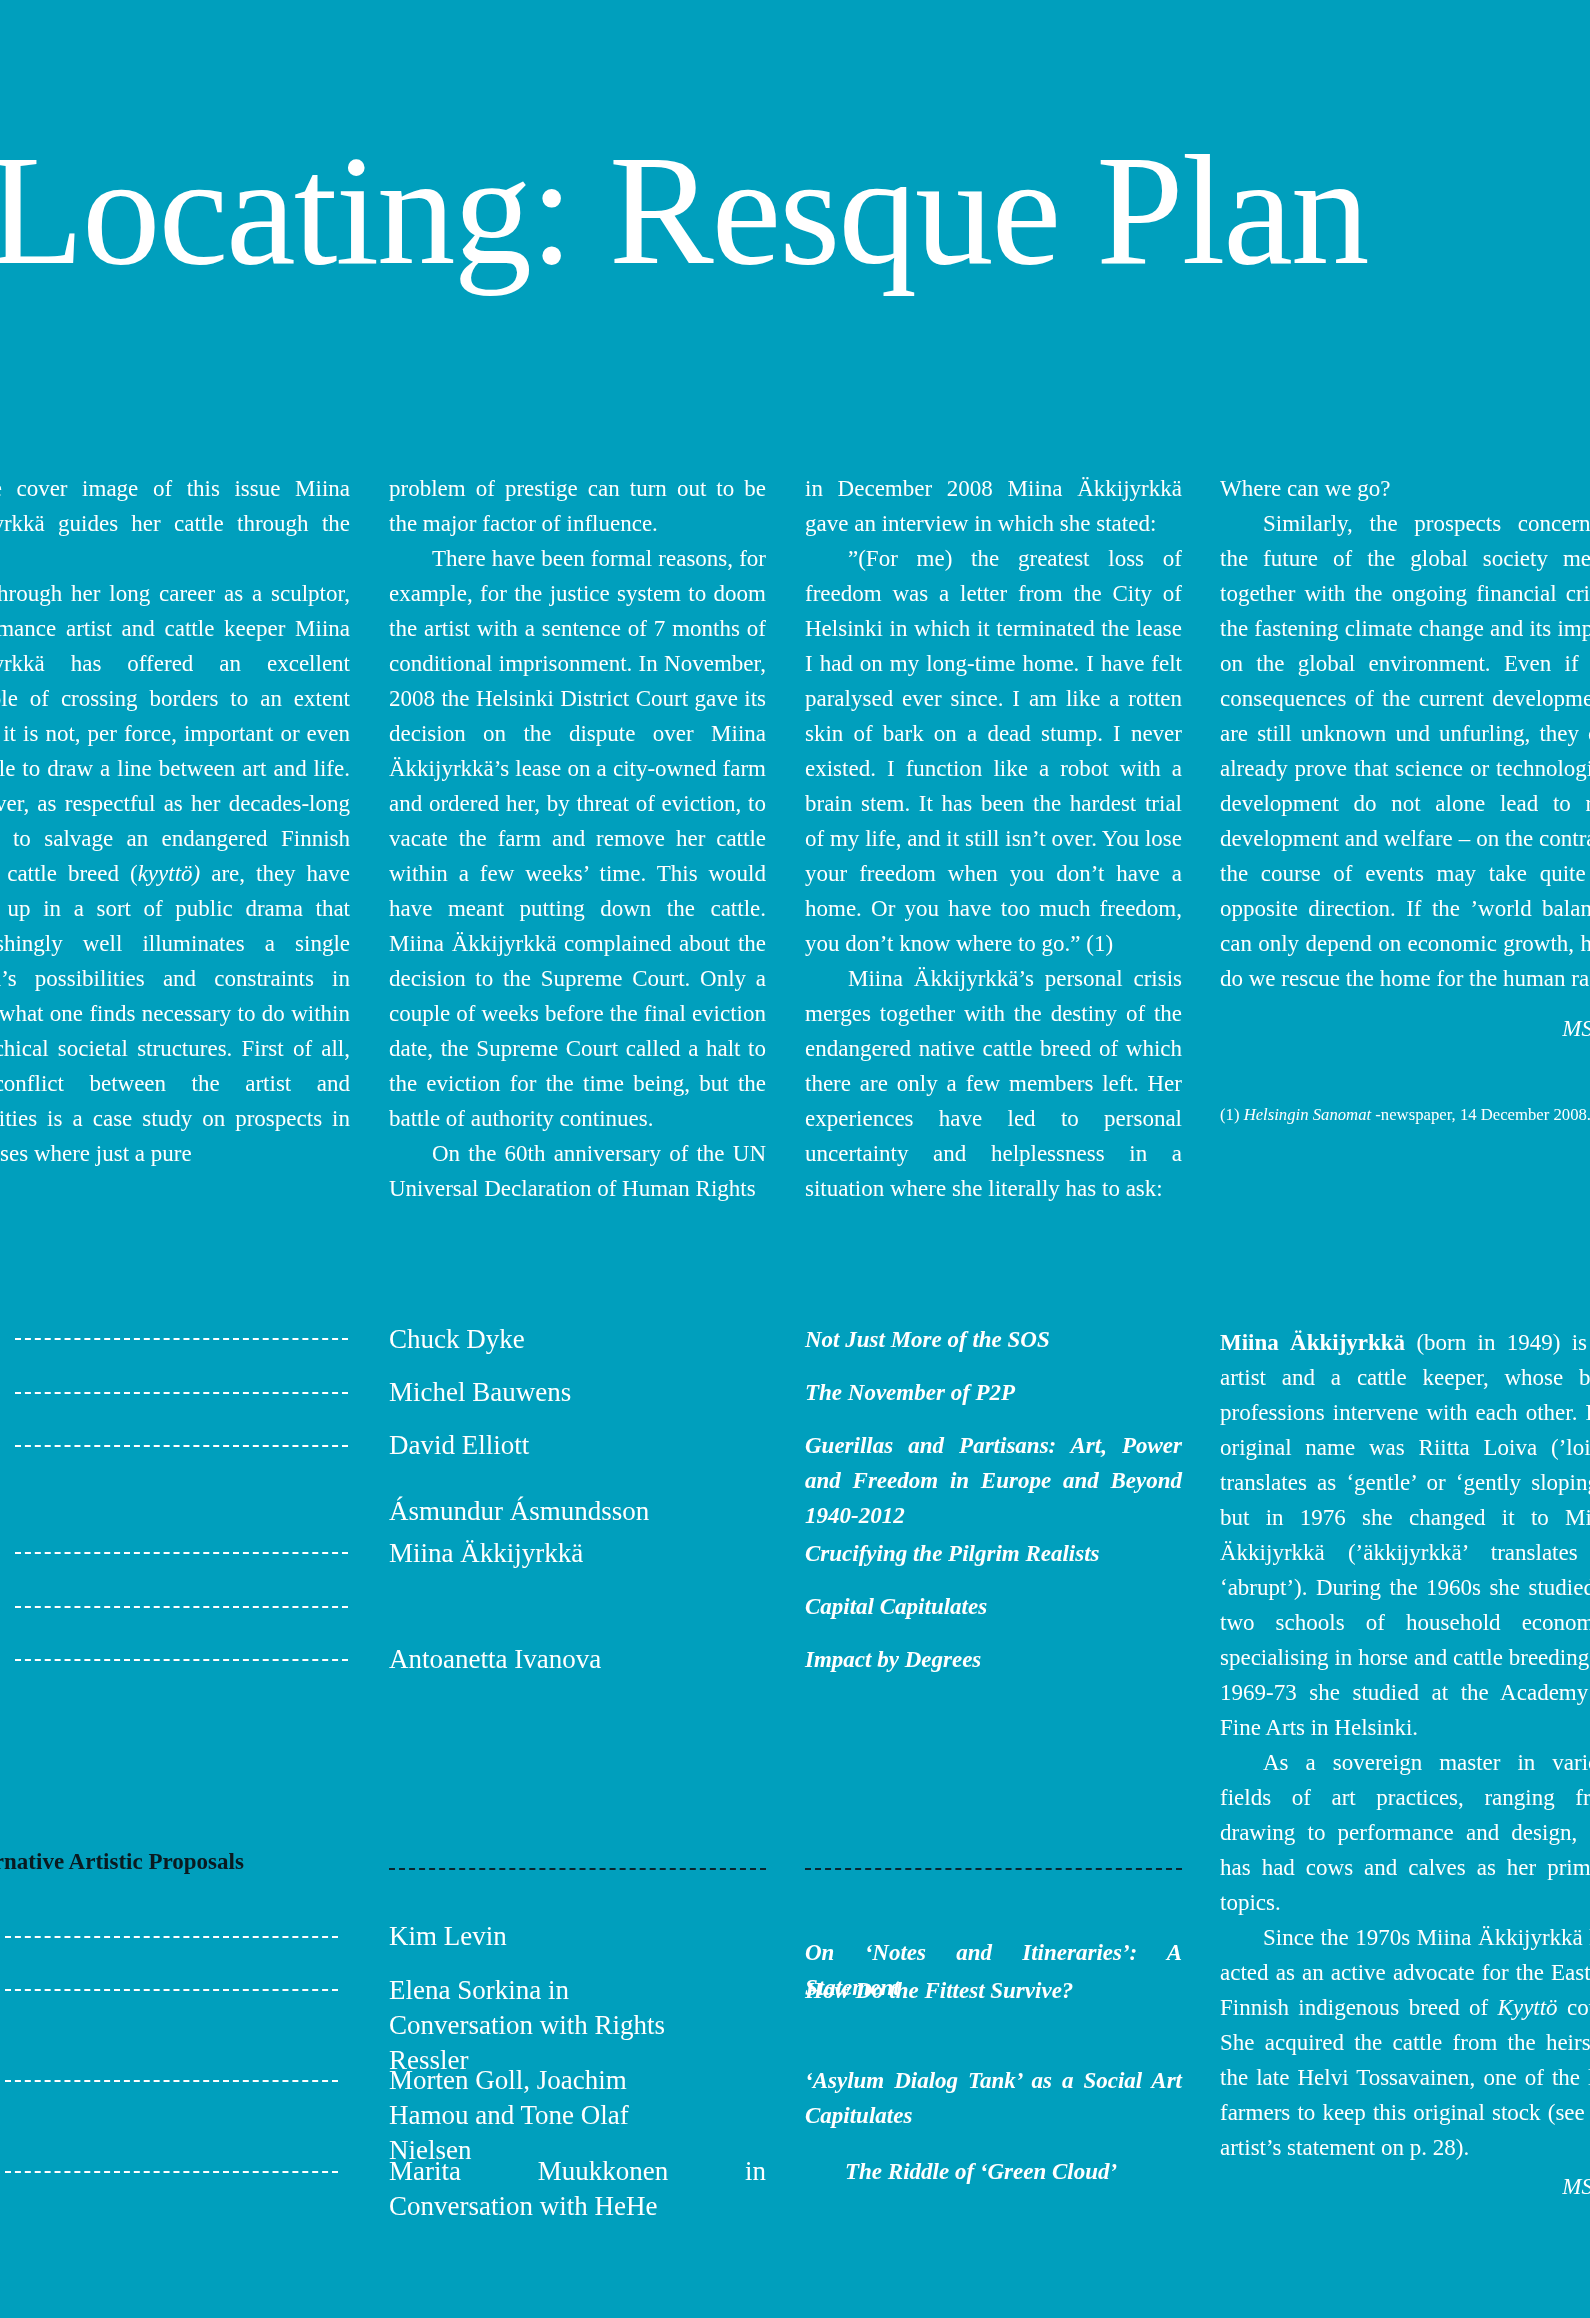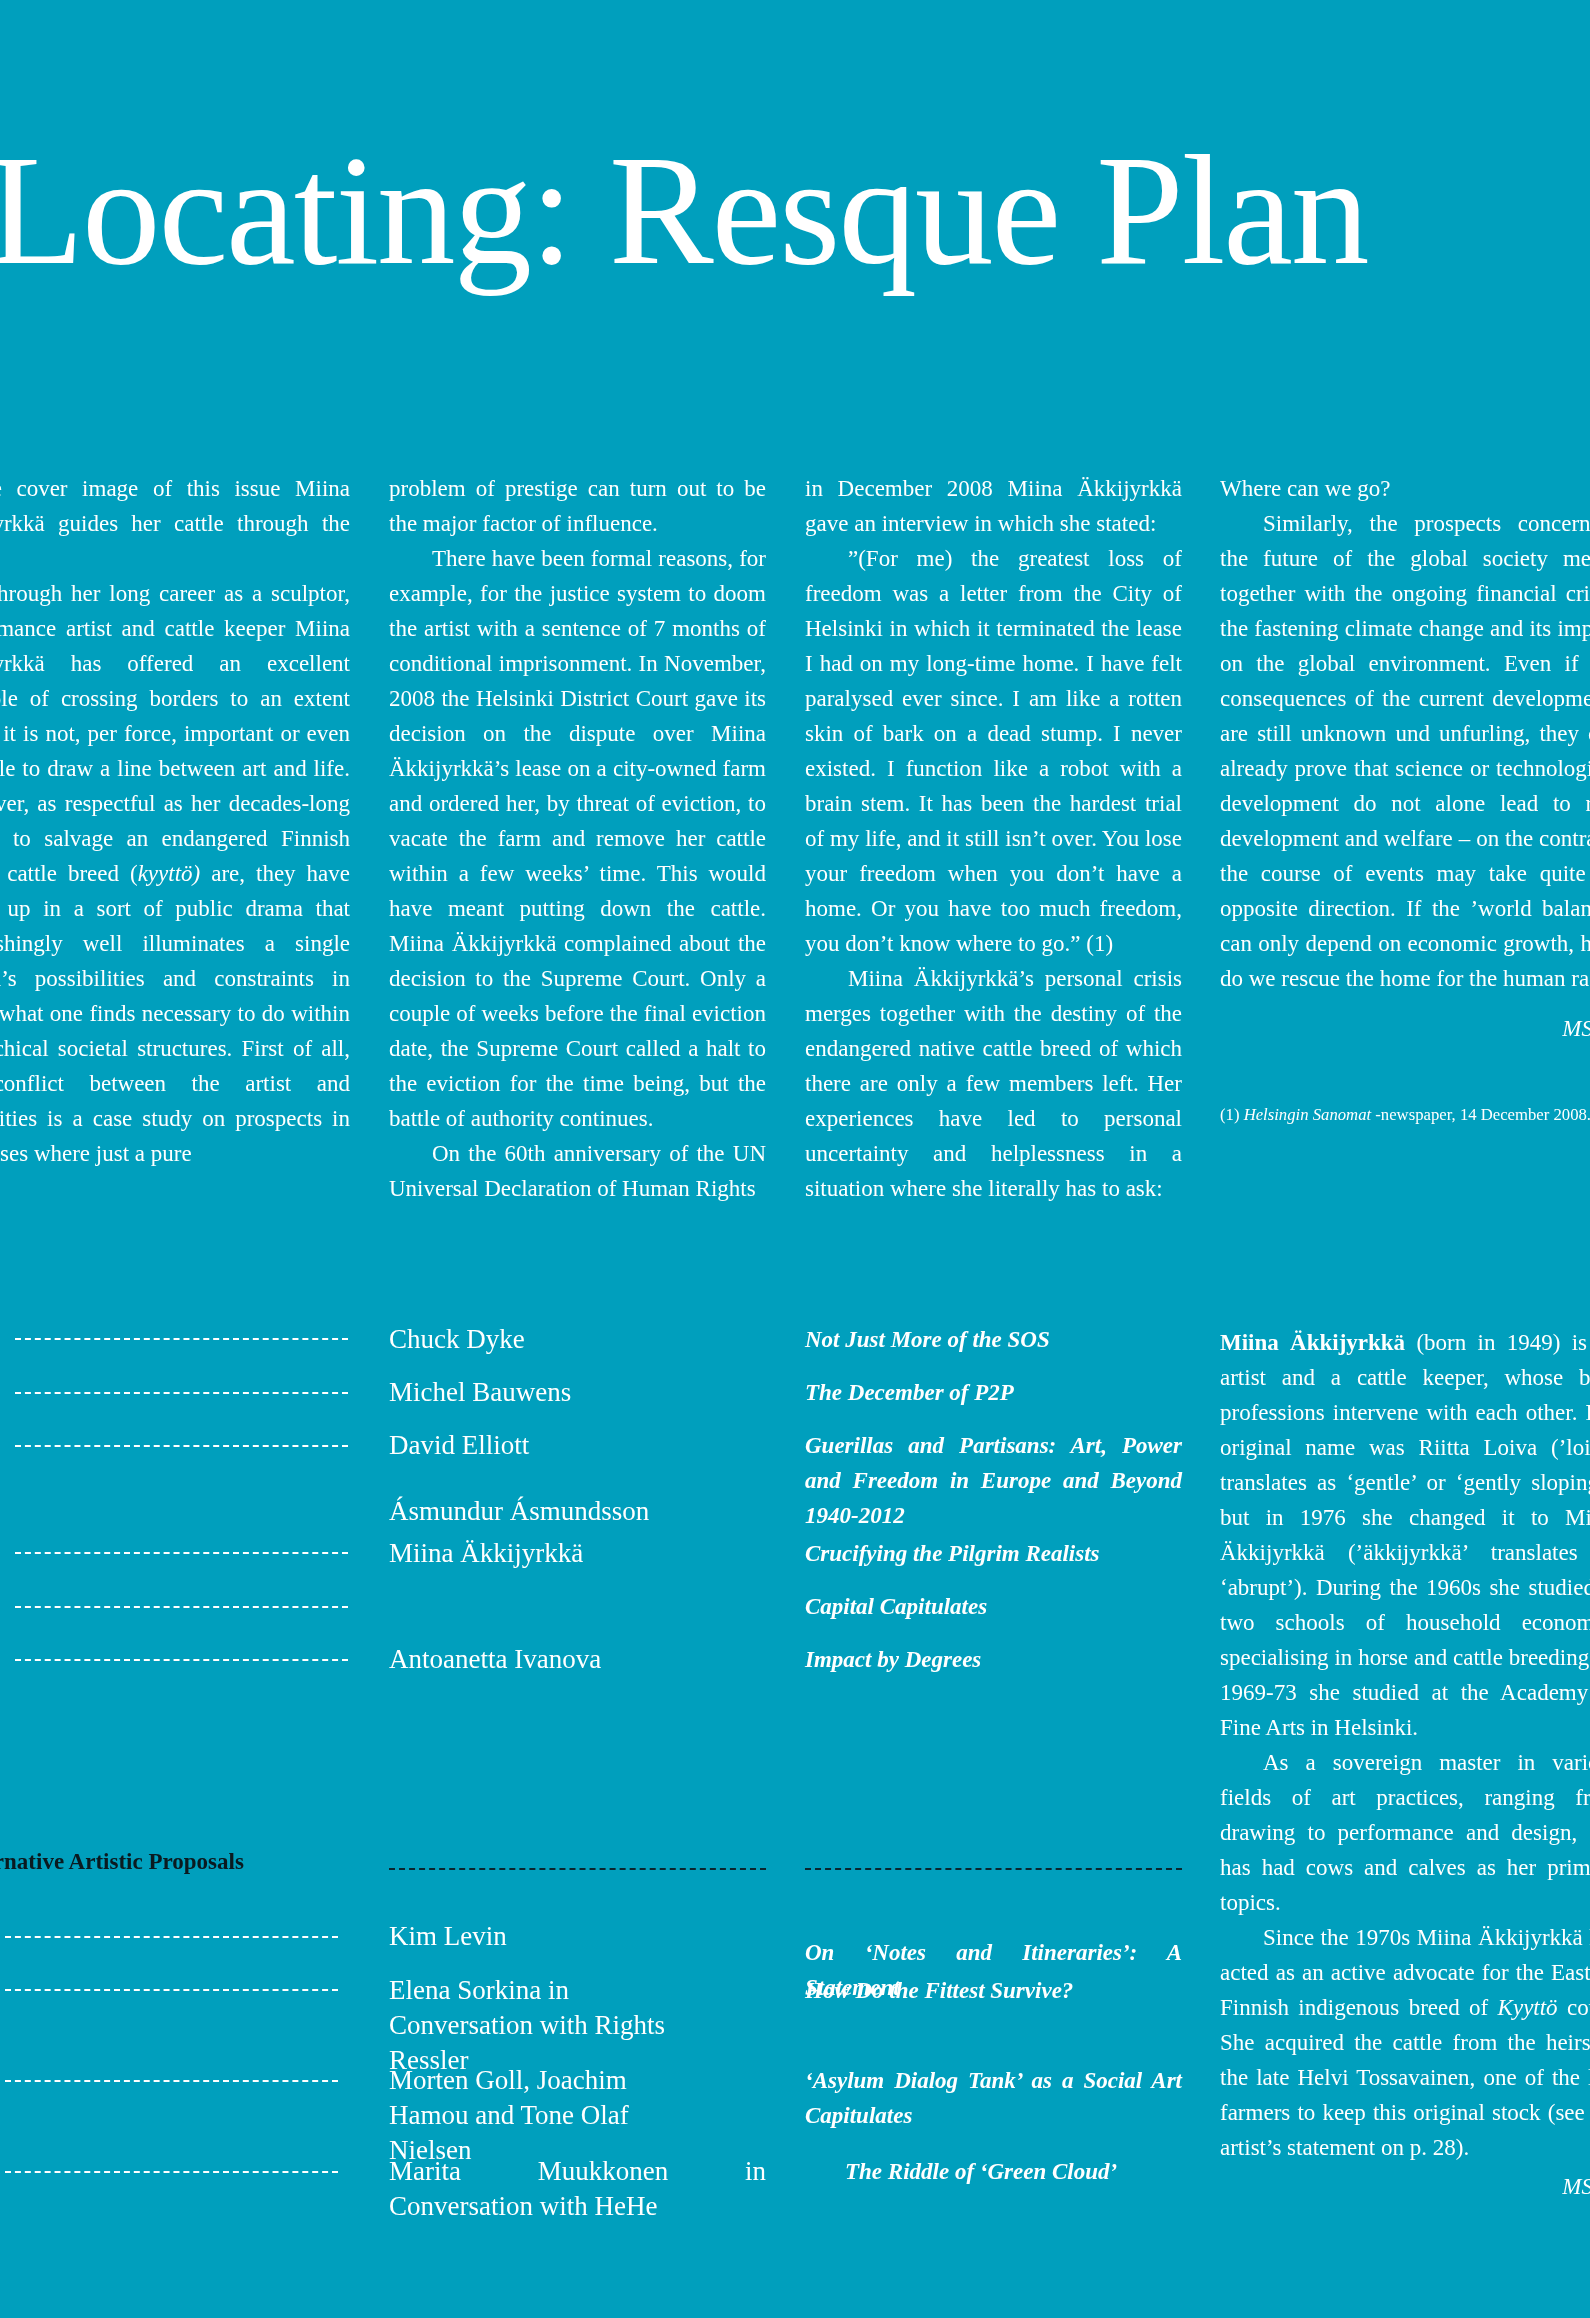--- a/index.html
+++ b/index.html
@@ -80,21 +80,21 @@
     <p class="footnote"><span>(1) </span><i>Helsingin Sanomat</i><span> -newspaper, 14 December 2008.</span></p>
   </div>
 
   <div>
     <div class="dash" style="left:14.7px; width:333px; top:1338px;"></div>
     <div class="name" style="top:1322px;">Chuck Dyke</div>
     <div class="work" style="top:1322px;">Not Just More of the SOS</div>
 
     <div class="dash" style="left:14.7px; width:333px; top:1392px;"></div>
     <div class="name" style="top:1375px;">Michel Bauwens</div>
-    <div class="work" style="top:1375px;">The December of P2P</div>
+    <div class="work" style="top:1375px;">The November of P2P</div>
 
     <div class="dash" style="left:14.7px; width:333px; top:1445px;"></div>
     <div class="name" style="top:1428px;">David Elliott</div>
     <div class="work" style="top:1428px;">Guerillas and Partisans: Art, Power and Freedom in Europe and Beyond 1940-2012</div>
 
     <div class="dash" style="left:14.7px; width:333px; top:1552px;"></div>
     <div class="name" style="top:1536px;">Miina Äkkijyrkkä</div>
     <div class="work" style="top:1536px;">Crucifying the Pilgrim Realists</div>
 
     <div class="dash" style="left:14.7px; width:333px; top:1606px;"></div>

